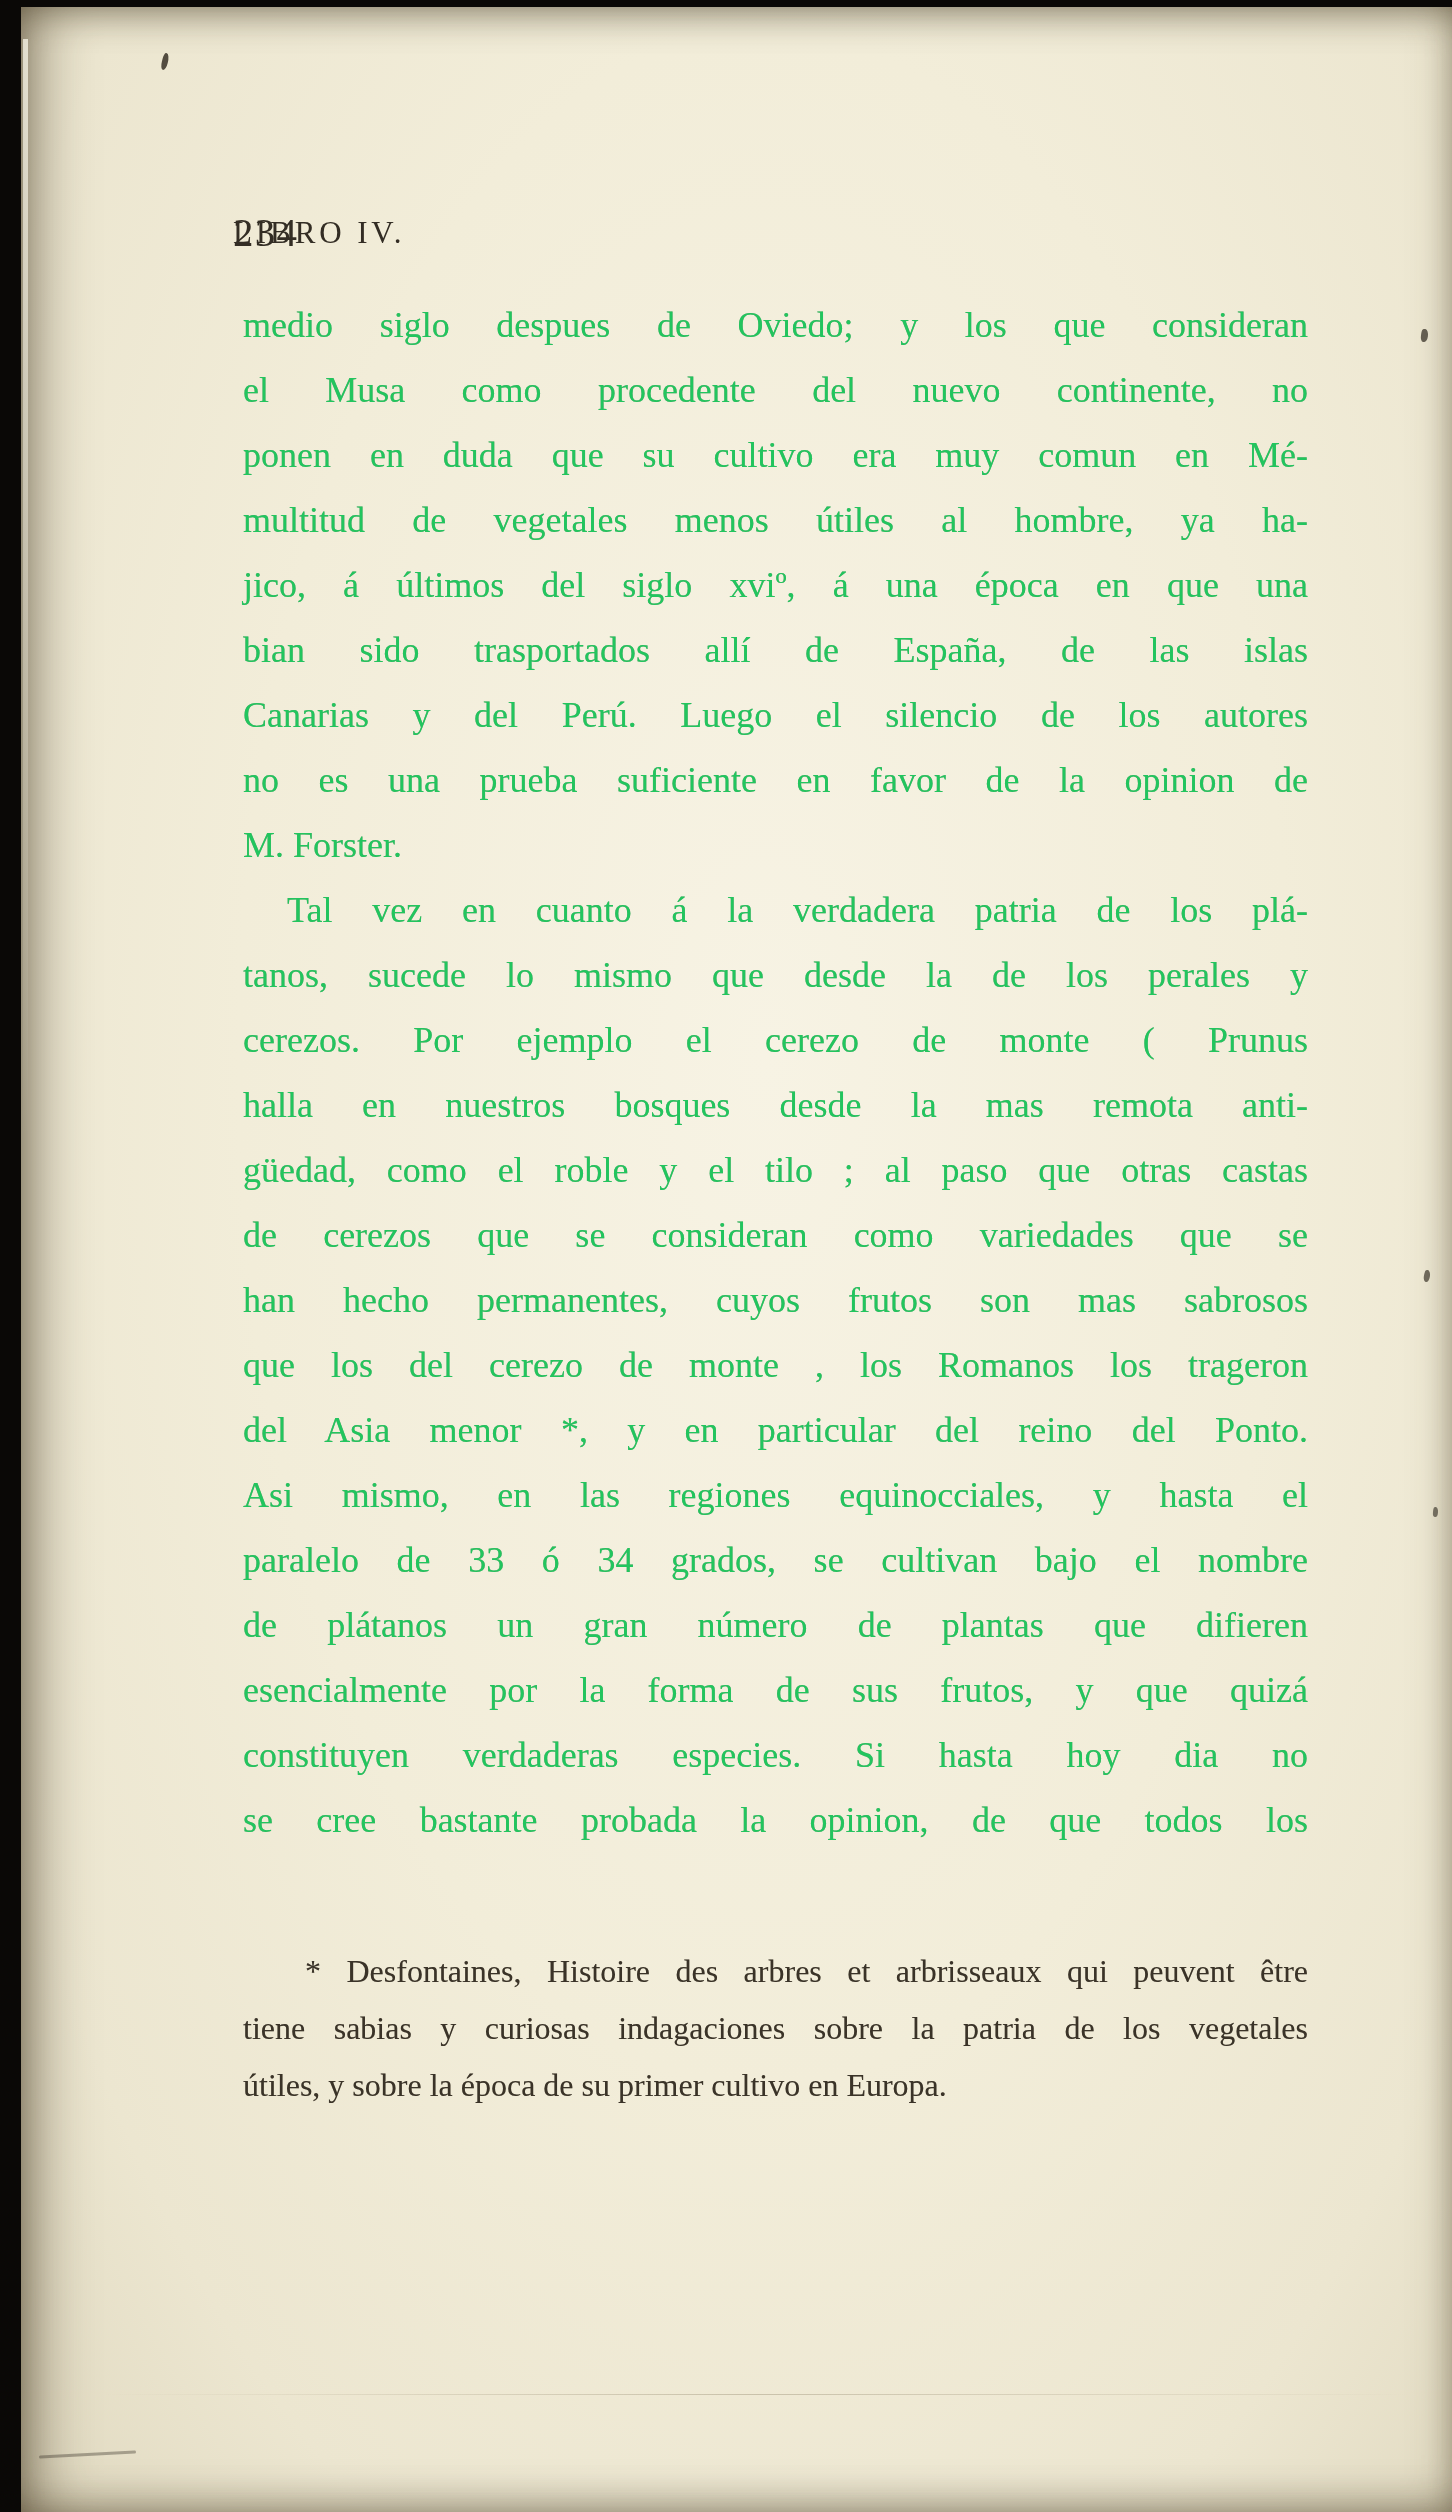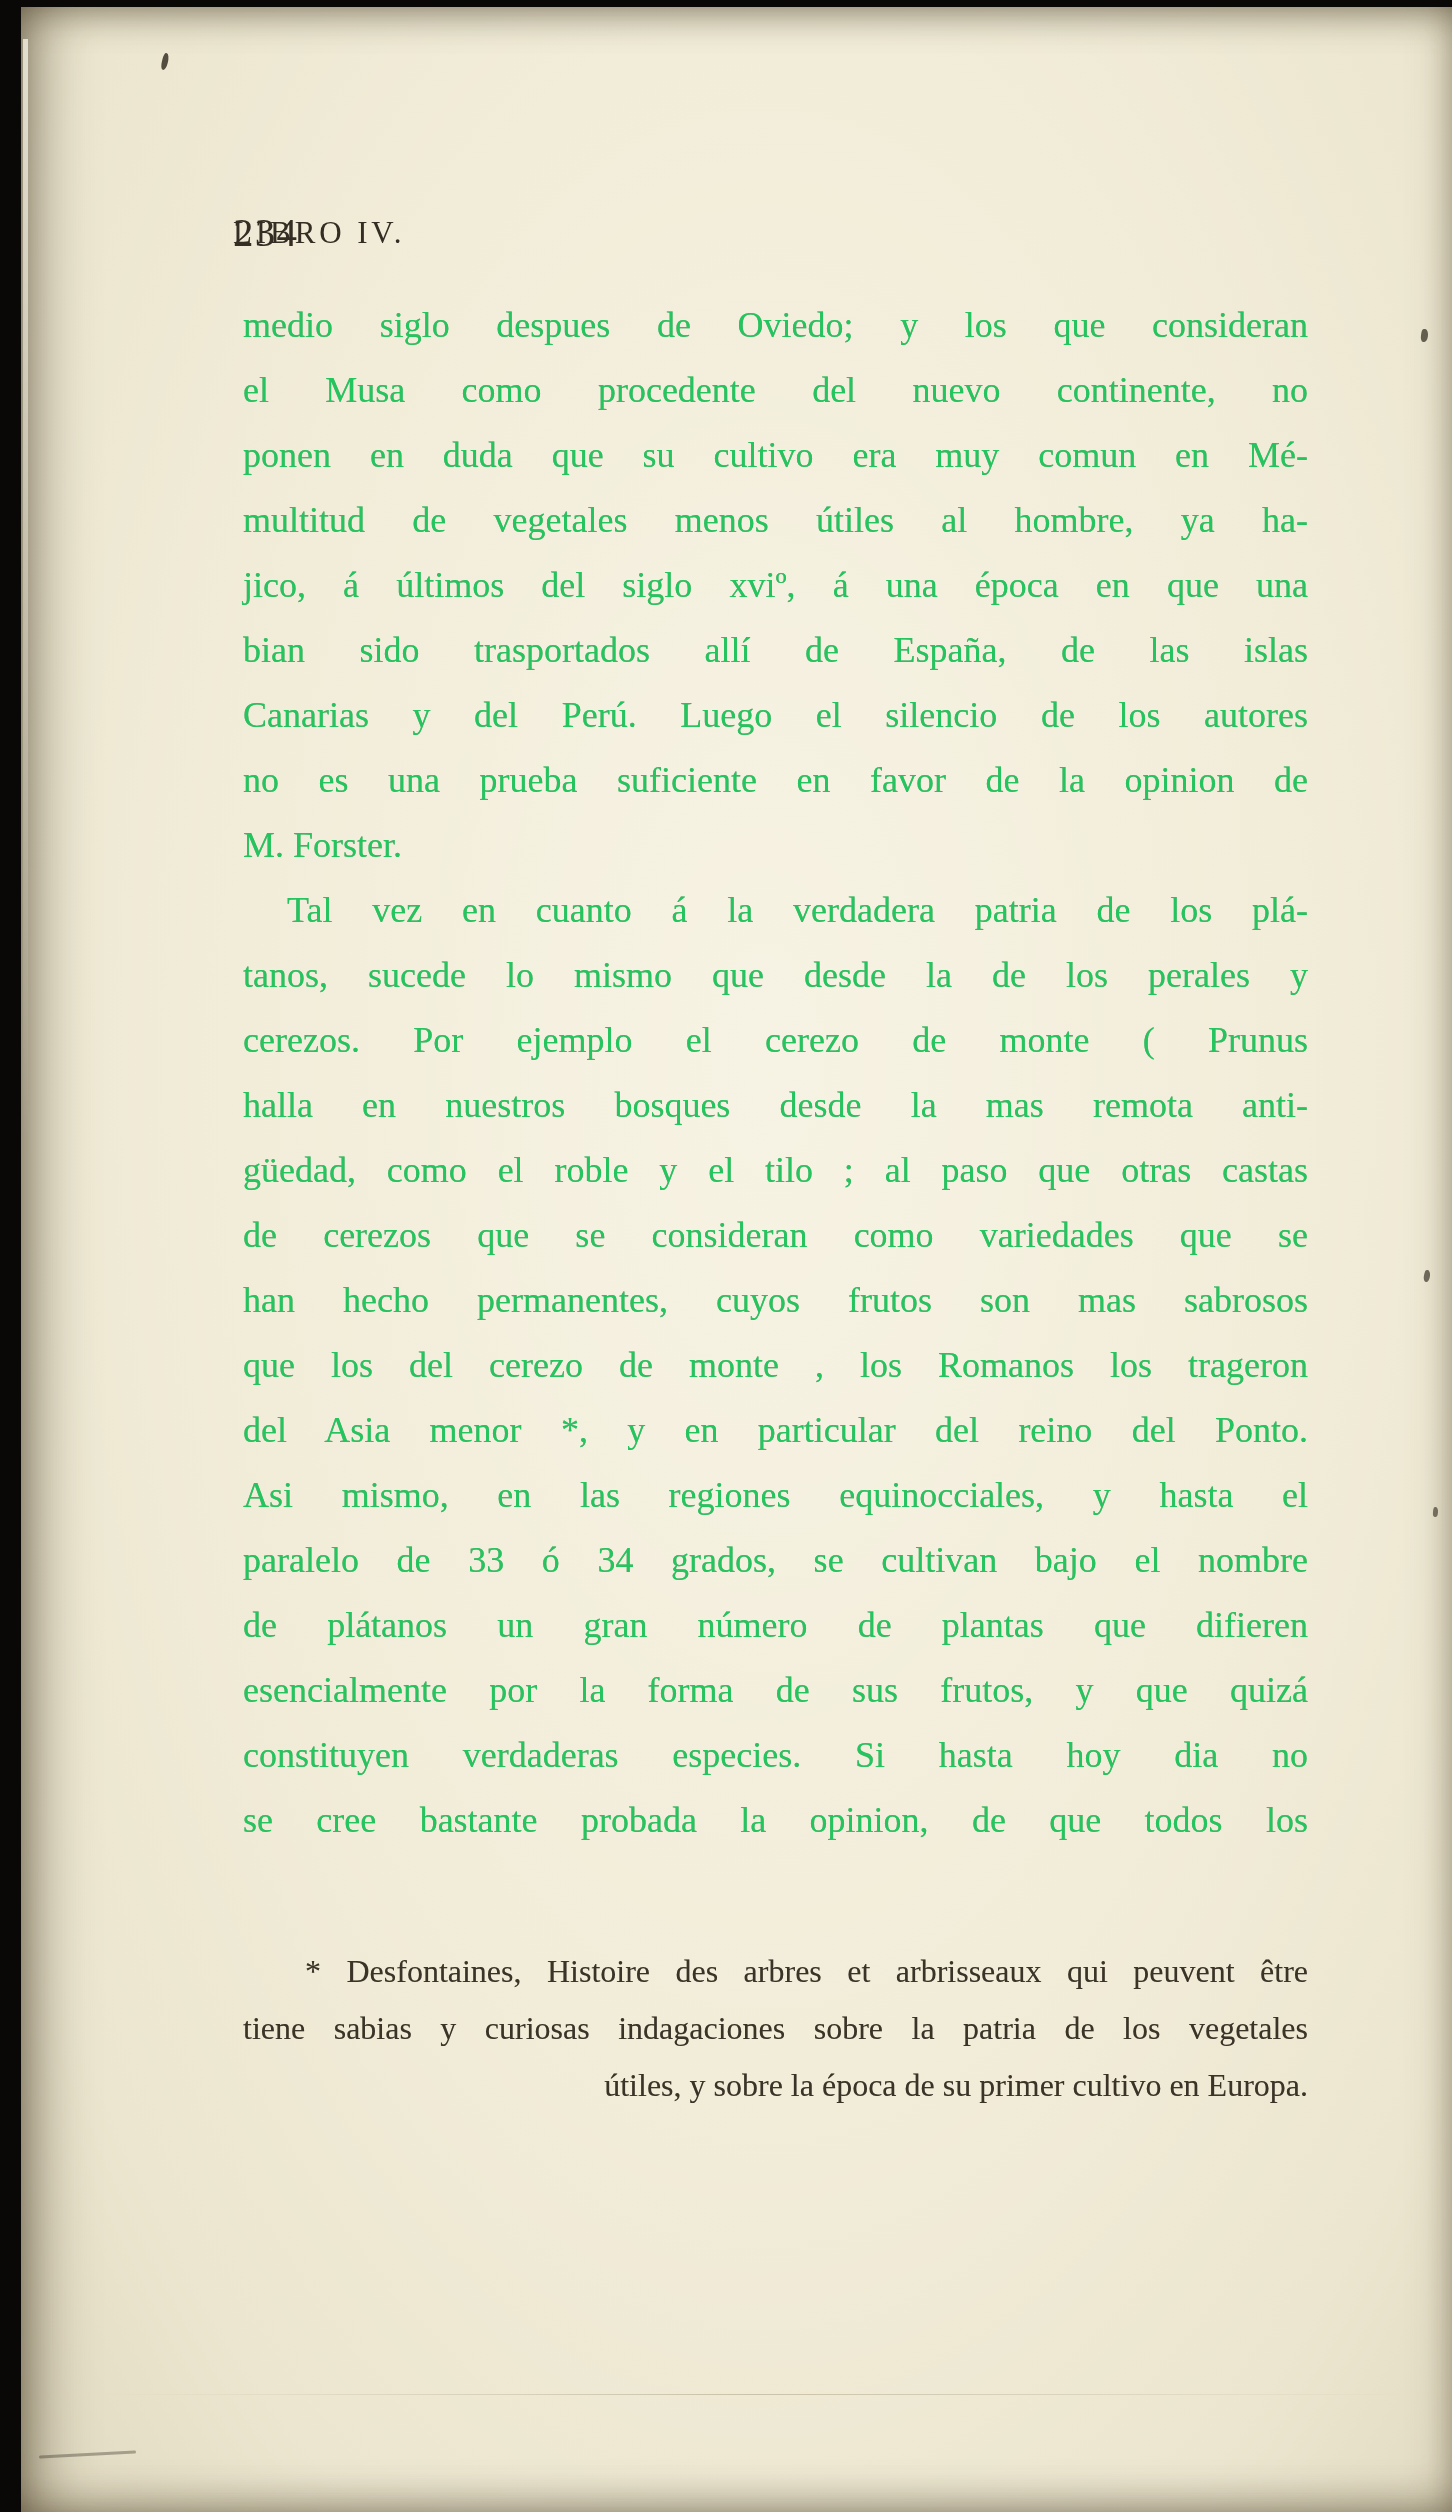--- a/index.html
+++ b/index.html
@@ -48,21 +48,21 @@
     height:65px;line-height:65px;
     white-space:normal;
   }
   .footnote-lines{
     position:absolute;left:243px;top:1943px;width:1065px;
     color:#3a3328;
     font-size:32px;
     text-shadow:0 0 0.6px rgba(50,40,22,.3);
   }
   .footnote-lines .line{
-    height:57px;line-height:57px;text-align:right;
+    height:57px;line-height:57px;
   }
   .line.j{text-align:justify;text-align-last:justify;}
   .line.ind{text-indent:44px;}
   .footnote-lines .line.ind{text-indent:62px;}
   .it{}
   .speck{
     position:absolute;background:#2c261c;border-radius:40% 60% 50% 50%;
     opacity:.8;
   }
   .speck.s1{left:162px;top:53px;width:5.8px;height:17px;transform:rotate(14deg);}

